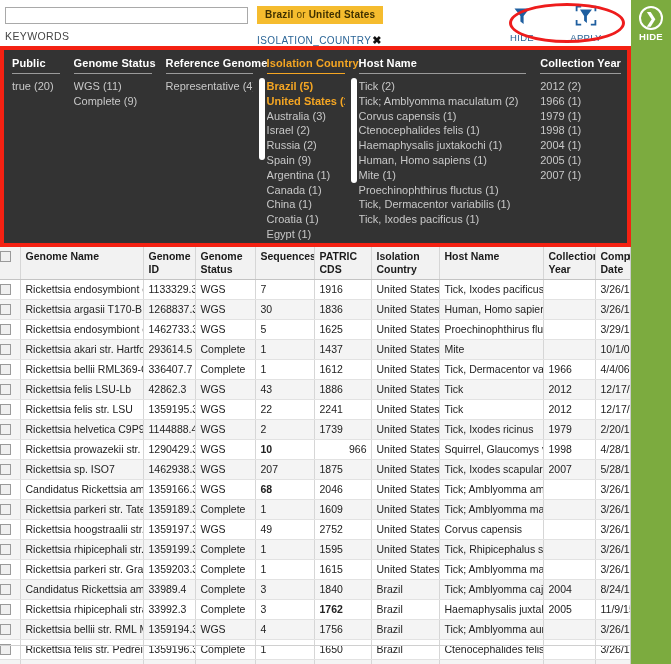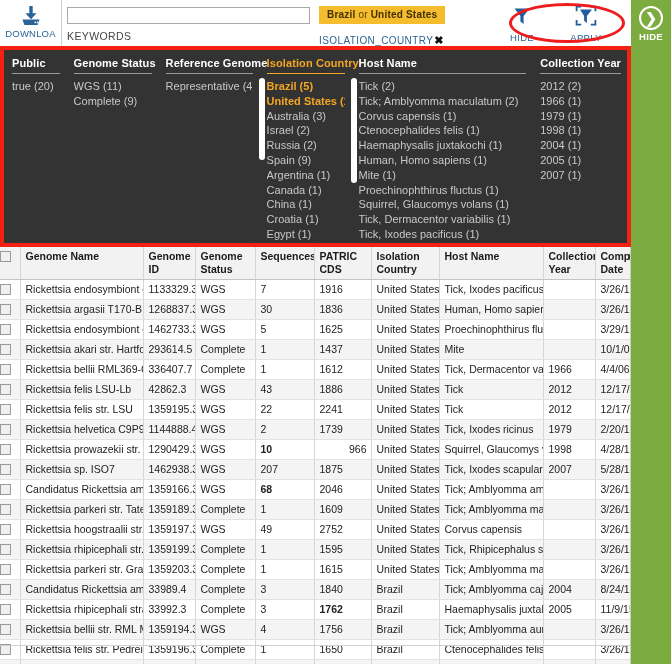--- a/index.html
+++ b/index.html
@@ -251,32 +251,20 @@
     border-top: 1px solid #d0d0d0;
   }
 </style>
 </head>
 <body>
 
 <div id="app">
 
   <div class="toolbar">
 
-    <div class="dl-btn">
-      <span class="dl-icon">
-        <svg width="22" height="22" viewBox="0 0 22 22">
-          <path d="M11 1 L11 10" stroke="#2a6496" stroke-width="3.4" fill="none"></path>
-          <path d="M5.4 8.2 L11 14.2 L16.6 8.2 Z" fill="#2a6496"></path>
-          <path d="M2.5 14.6 L19.5 14.6 L17.6 20 L4.4 20 Z" fill="#2a6496"></path>
-          <rect x="14.6" y="16.6" width="1.6" height="1.6" fill="#ffffff"></rect>
-          <rect x="17" y="16.6" width="1.4" height="1.6" fill="#ffffff"></rect>
-        </svg>
-      </span>
-      <span class="dl-label">DOWNLOA</span>
-    </div>
 
     <div class="kw-wrap">
       <input class="kw-input" type="text" placeholder="" style="">
       <div class="kw-label">KEYWORDS</div>
     </div>
 
     <div class="tag-wrap">
       <div class="tag-chip">
         <span>Brazil</span>
         <span class="tag-or">or</span>
@@ -357,21 +345,20 @@
           <div class="facet-scroll" style="top: 24px; height: 105px;"></div>
           <div class="facet-list">
             <div class="facet-item">Tick (2)</div>
             <div class="facet-item">Tick; Amblyomma maculatum (2)</div>
             <div class="facet-item">Corvus capensis (1)</div>
             <div class="facet-item">Ctenocephalides felis (1)</div>
             <div class="facet-item">Haemaphysalis juxtakochi (1)</div>
             <div class="facet-item">Human, Homo sapiens (1)</div>
             <div class="facet-item">Mite (1)</div>
             <div class="facet-item">Proechinophthirus fluctus (1)</div>
-            <div class="facet-item">Squirrel, Glaucomys volans (1)</div>
             <div class="facet-item">Tick, Dermacentor variabilis (1)</div>
             <div class="facet-item">Tick, Ixodes pacificus (1)</div>
           </div>
         </div>
         <div class="facet-col" style="width: 95px;">
           <div class="facet-head">Collection Year</div>
           <div class="facet-list">
             <div class="facet-item">2012 (2)</div>
             <div class="facet-item">1966 (1)</div>
             <div class="facet-item">1979 (1)</div>

